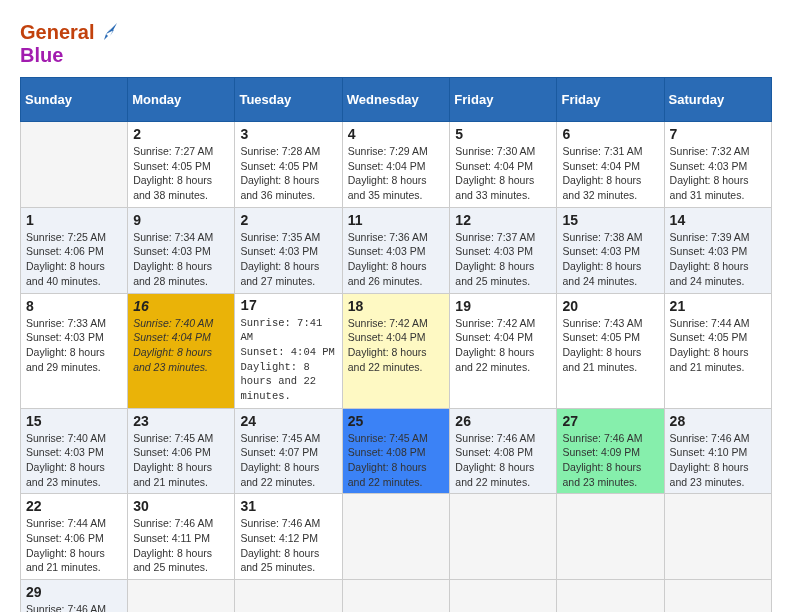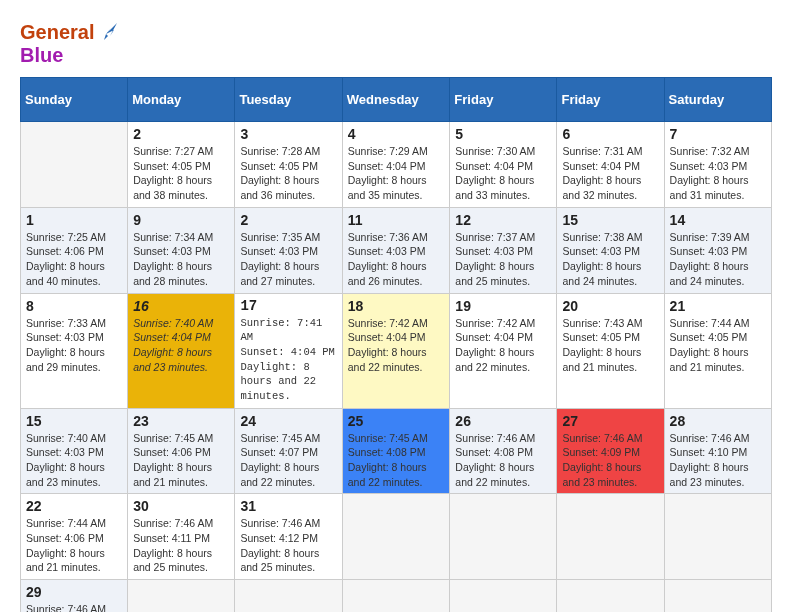--- a/index.html
+++ b/index.html
@@ -230,21 +230,21 @@
           <div class="day-info">Sunrise: 7:45 AM<br>Sunset: 4:07 PM<br>Daylight: 8 hours and 22 minutes.</div>
         </td>
         <td style="background: #3b82f6;">
           <span class="day-num">25</span>
           <div class="day-info">Sunrise: 7:45 AM<br>Sunset: 4:08 PM<br>Daylight: 8 hours and 22 minutes.</div>
         </td>
         <td style="background: rgb(238, 242, 248);">
           <span class="day-num">26</span>
           <div class="day-info">Sunrise: 7:46 AM<br>Sunset: 4:08 PM<br>Daylight: 8 hours and 22 minutes.</div>
         </td>
-        <td style="background: #ef4444;">
+        <td style="background: #86efac;">
           <span class="day-num">27</span>
           <div class="day-info">Sunrise: 7:46 AM<br>Sunset: 4:09 PM<br>Daylight: 8 hours and 23 minutes.</div>
         </td>
         <td style="background: rgb(238, 242, 248);">
           <span class="day-num">28</span>
           <div class="day-info">Sunrise: 7:46 AM<br>Sunset: 4:10 PM<br>Daylight: 8 hours and 23 minutes.</div>
         </td>
       </tr>
       <tr style="background: rgb(255, 255, 255);">
         <td style="background: rgb(255, 255, 255);">

